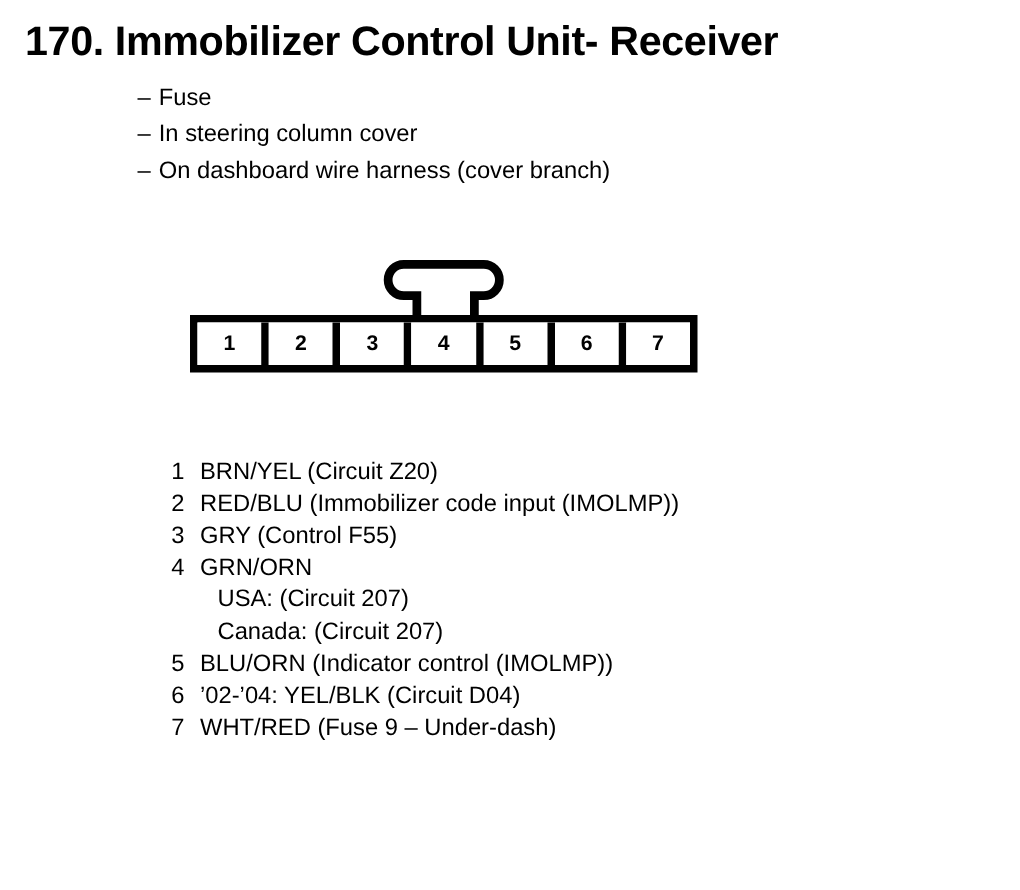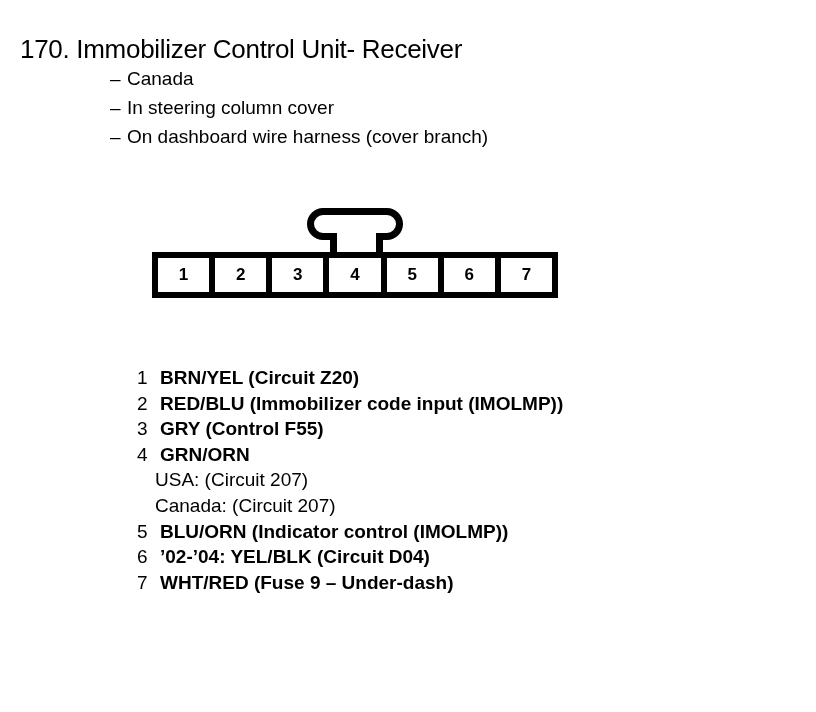--- a/index.html
+++ b/index.html
@@ -14,25 +14,24 @@
     font-family: "Liberation Sans", sans-serif;
     color: #000000;
     overflow: hidden;
   }
 
   
   #page-title {
     position: absolute;
     left: 20px;
     top: 14px;
-    font-size: 26px;
-    font-weight: normal;
+    font-size: 33px;
+    font-weight: bold;
     letter-spacing: -0.3px;
     white-space: nowrap;
-    margin-top: 20px;
   }
 
   
   #notes {
     position: absolute;
     left: 110px;
     top: 64px;
     font-size: 19px;
     line-height: 29px;
   }
@@ -128,36 +127,35 @@
     align-items: baseline;
     white-space: nowrap;
   }
   .pin-num {
     width: 23px;
     flex: 0 0 23px;
     font-weight: normal;
   }
   .pin-text {
     flex: 1 1 auto;
-    font-weight: bold;
   }
   .pin-sub {
-    margin-left: 18px;
+    margin-left: 37px;
     white-space: nowrap;
   }
 </style>
 </head>
 <body>
 
 <div id="page-title">170. Immobilizer Control Unit- Receiver</div>
 
 <div id="notes">
   <div class="note-row">
     <span class="note-dash">–</span>
-    <span>Canada</span>
+    <span>Fuse</span>
   </div>
   <div class="note-row">
     <span class="note-dash">–</span>
     <span>In steering column cover</span>
   </div>
   <div class="note-row">
     <span class="note-dash">–</span>
     <span>On dashboard wire harness (cover branch)</span>
   </div>
 </div>

